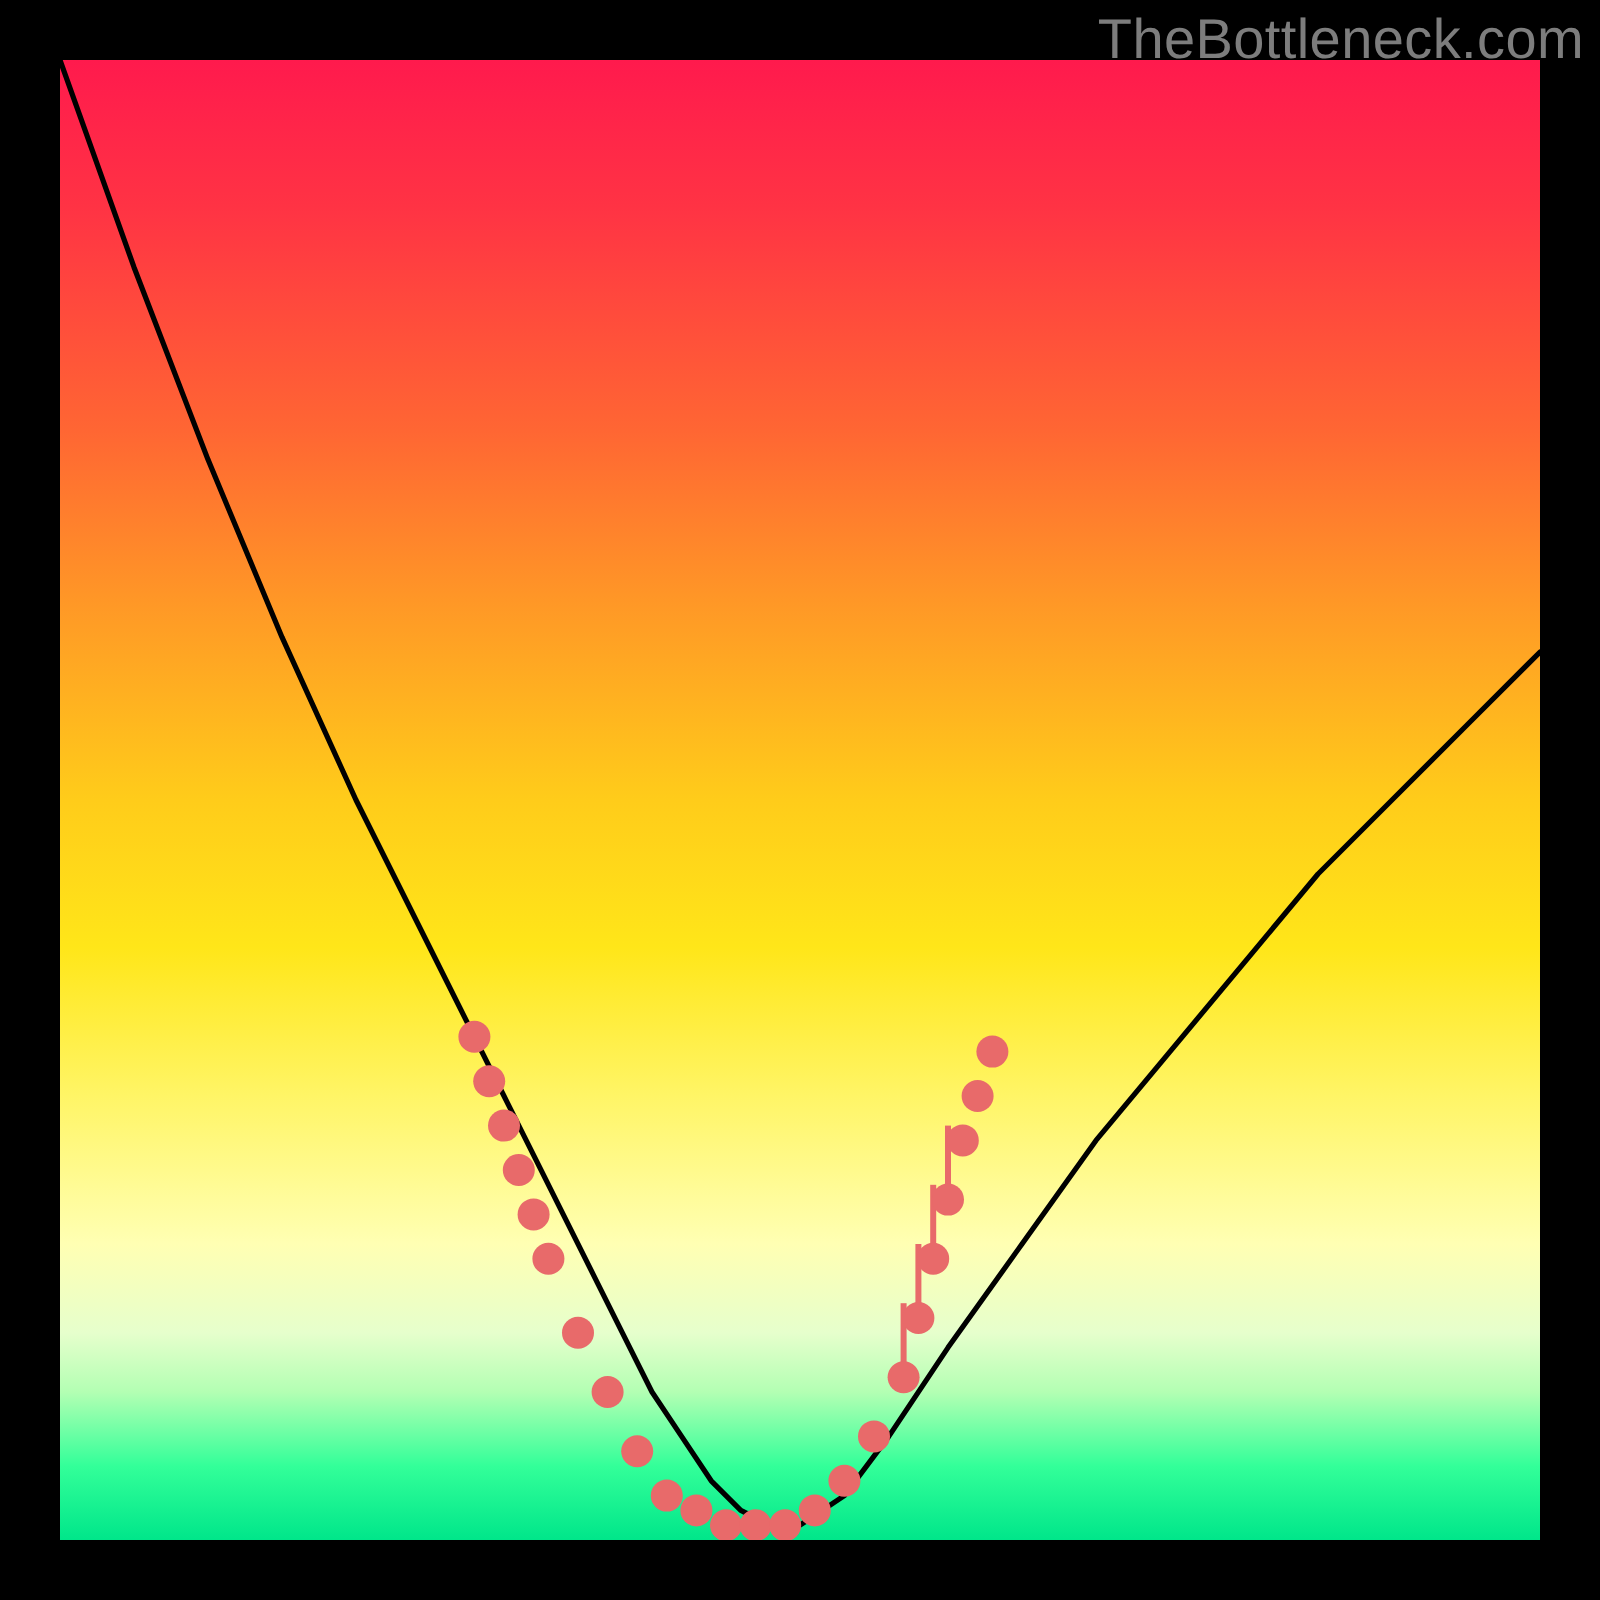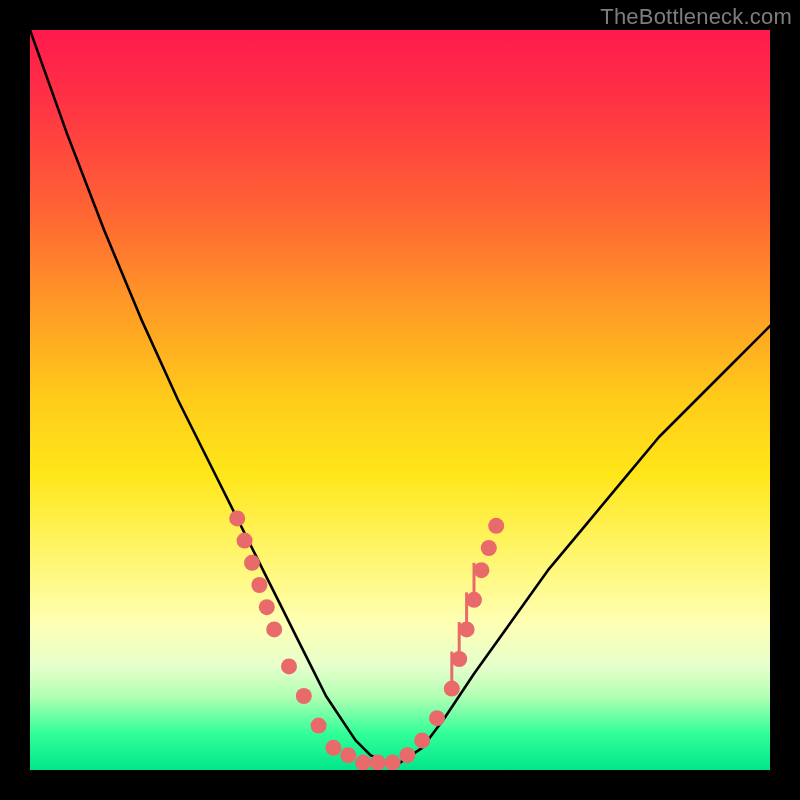--- a/index.html
+++ b/index.html
@@ -13,21 +13,21 @@
           #ff9926 37%,
           #ffcc1a 50%,
           #ffe619 60%,
           #fff566 70%,
           #ffffb3 80%,
           #e6ffcc 86%,
           #b3ffb3 90%,
           #33ff99 95%,
           #00e68a 100%)}
   svg{position:absolute;left:0;top:0}
-  .watermark{position:absolute;top:4px;right:8px;color:#7d7d7d;font-size:22px;font-weight:400;letter-spacing:.2px}
+  .watermark{position:absolute;top:4px;right:8px;color:#7d7d7d;font-size:28px;font-weight:400;letter-spacing:.2px}
 </style>
 </head>
 <body>
 
 <div class="stage">
   <div class="watermark">TheBottleneck.com</div>
   <div class="plot">
     <div class="grad"></div>
     <svg id="svg" width="740" height="740" viewBox="0 0 740 740">
         <path d="M0.0 0.0 L37.0 103.6 L74.0 199.8 L111.0 288.6 L148.0 370.0 L185.0 444.0 L207.2 488.4 L222.0 518.0 L236.8 547.6 L251.6 577.2 L266.4 606.8 L281.2 636.4 L296.0 666.0 L310.8 688.2 L325.6 710.4 L340.4 725.2 L355.2 732.6 L370.0 732.6 L392.2 717.8 L414.4 688.2 L444.0 643.8 L481.0 592.0 L518.0 540.2 L555.0 495.8 L592.0 451.4 L629.0 407.0 L666.0 370.0 L703.0 333.0 L740.0 296.0" fill="none" stroke="#000" stroke-width="2.6" stroke-linecap="round" stroke-linejoin="round"></path>

